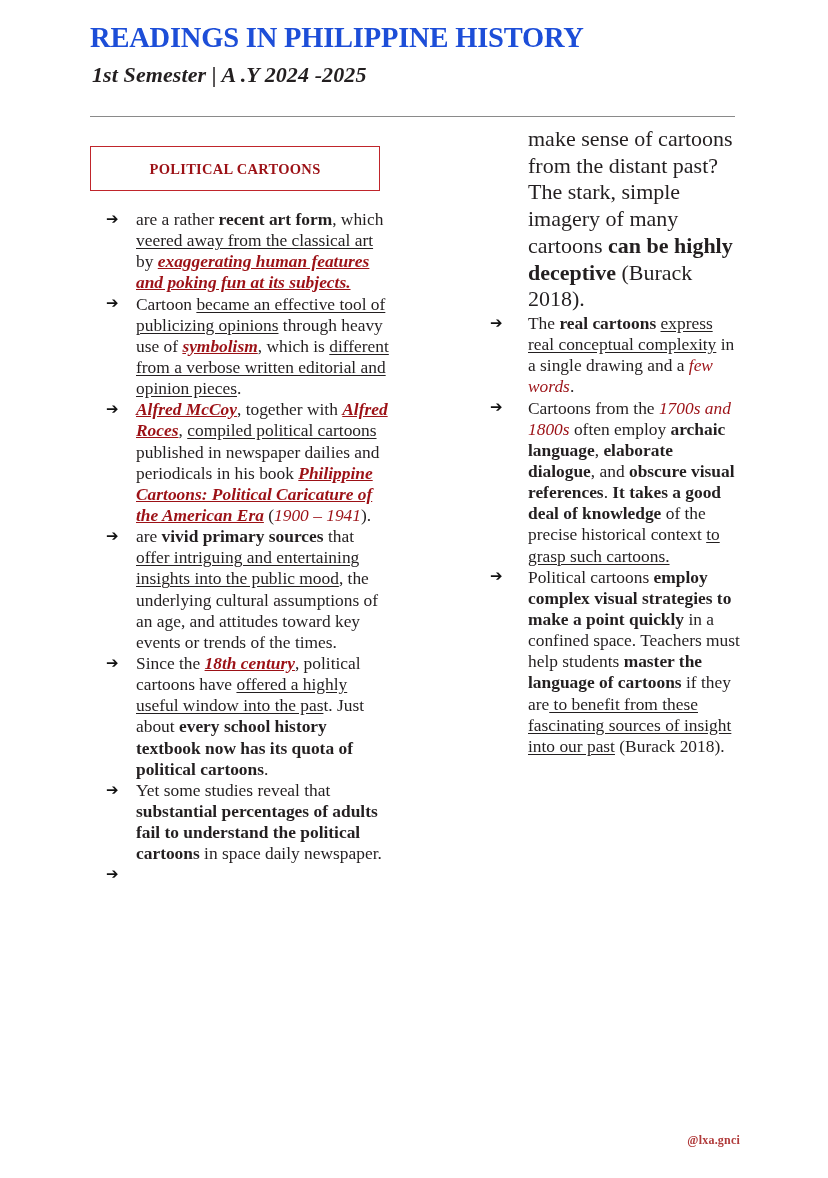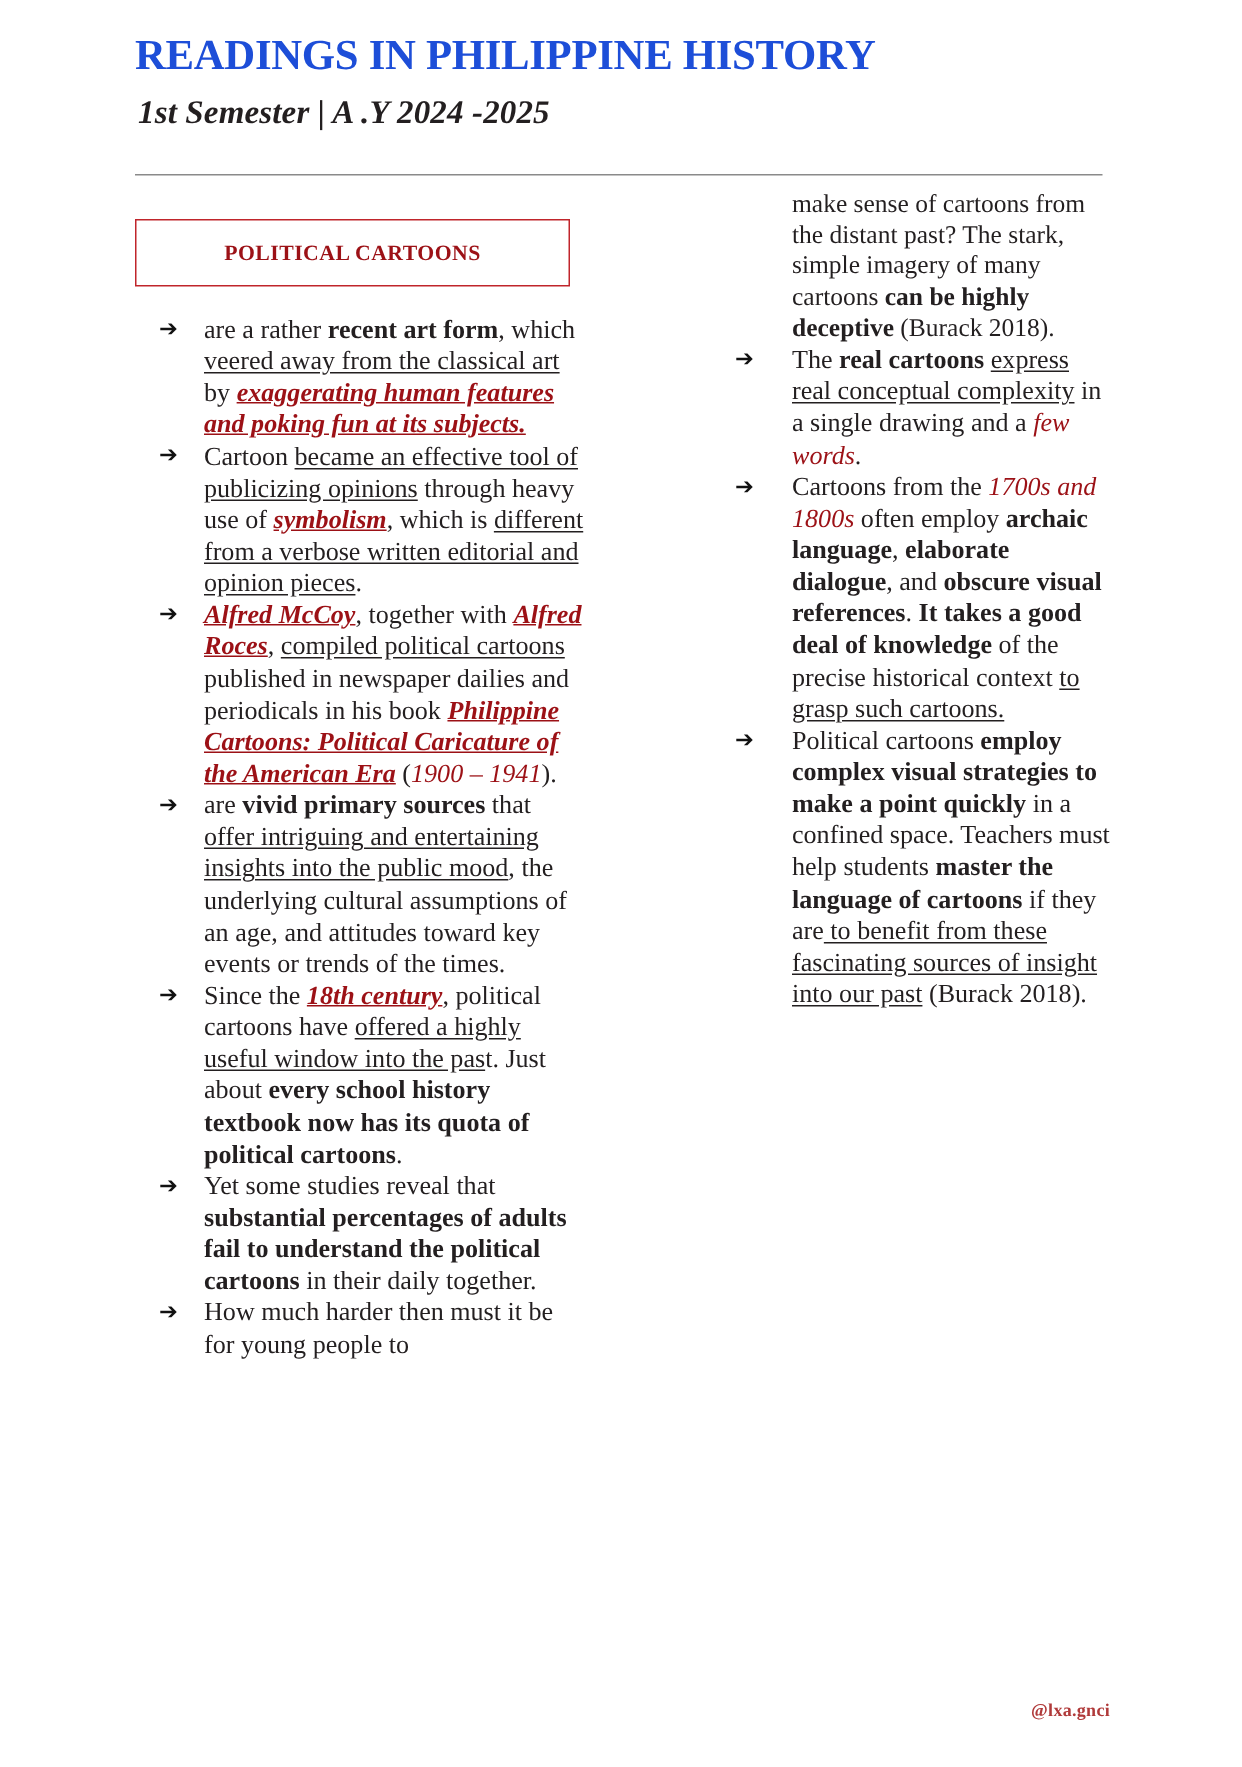--- a/index.html
+++ b/index.html
@@ -123,21 +123,21 @@
     font-size: 15px;
     font-weight: bold;
     color: #111111;
     line-height: 1.31;
   }
   .col-right .arrow { left: 12px; }
 
   
   p.cont {
     margin: 0;
-    font-size: 17px;
+    font-size: 22px;
     line-height: 1.215;
     color: #231f20;
     padding-left: 50px;
   }
 
   
   .b   { font-weight: bold; }
   .u   { text-decoration: underline; text-underline-offset: 1.5px; }
   .ri  { color: #9c1116; font-style: italic; }
   .rbi { color: #9c1116; font-style: italic; font-weight: bold; text-decoration: underline; }
@@ -170,22 +170,22 @@
     <div class="col col-left">
       <div class="section-box">
         <span class="section-box-label">POLITICAL CARTOONS</span>
       </div>
       <ul class="bullets" id="left-bullets">
           <li class="bullet"><span class="arrow">➔</span><span>are a rather </span><span class="b">recent art form</span><span>, which </span><span class="u">veered away from the classical art</span><span> by </span><span class="rbi">exaggerating human features and poking fun at its subjects.</span></li>
           <li class="bullet"><span class="arrow">➔</span><span>Cartoon </span><span class="u">became an effective tool of publicizing opinions</span><span> through heavy use of </span><span class="rbi">symbolism</span><span>, which is </span><span class="u">different from a verbose written editorial and opinion pieces</span><span>.</span></li>
           <li class="bullet"><span class="arrow">➔</span><span class="rbi">Alfred McCoy</span><span>, together with </span><span class="rbi">Alfred Roces</span><span>, </span><span class="u">compiled political cartoons</span><span> published in newspaper dailies and periodicals in his book </span><span class="rbi">Philippine Cartoons: Political Caricature of the American Era</span><span> (</span><span class="ri">1900 – 1941</span><span>).</span></li>
           <li class="bullet"><span class="arrow">➔</span><span>are </span><span class="b">vivid primary sources</span><span> that </span><span class="u">offer intriguing and entertaining insights into the public mood</span><span>, the underlying cultural assumptions of an age, and attitudes toward key events or trends of the times.</span></li>
           <li class="bullet"><span class="arrow">➔</span><span>Since the </span><span class="rbi">18th century</span><span>, political cartoons have </span><span class="u">offered a highly useful window into the pas</span><span>t. Just about </span><span class="b">every school history textbook now has its quota of political cartoons</span><span>.</span></li>
-          <li class="bullet"><span class="arrow">➔</span><span>Yet some studies reveal that </span><span class="b">substantial percentages of adults fail to understand the political cartoons</span><span> in their daily together.</span></li>
-          <li class="bullet"><span class="arrow">➔</span><span>How much harder then must it be for young people to</span></li>
+          <li class="bullet"><span class="arrow">➔</span><span>Yet some studies reveal that </span><span class="b">substantial percentages of adults fail to understand the political cartoons</span><span> in space daily newspaper.</span></li>
+          <li class="bullet"><span class="arrow">➔</span></li>
         </ul>
     </div>
 
     <div class="col col-right">
       <p class="cont" id="right-continuation"><span>make sense of cartoons from the distant past? The stark, simple imagery of many cartoons </span><span class="b">can be highly deceptive</span><span> (Burack 2018).</span></p>
       <ul class="bullets" id="right-bullets">
           <li class="bullet"><span class="arrow">➔</span><span>The </span><span class="b">real cartoons</span><span> </span><span class="u">express real conceptual complexity</span><span> in a single drawing and a </span><span class="ri">few words</span><span>.</span></li>
           <li class="bullet"><span class="arrow">➔</span><span>Cartoons from the </span><span class="ri">1700s and 1800s</span><span> often employ </span><span class="b">archaic language</span><span>, </span><span class="b">elaborate dialogue</span><span>, and </span><span class="b">obscure visual references</span><span>. </span><span class="b">It takes a good deal of knowledge</span><span> of the precise historical context </span><span class="u">to grasp such cartoons.</span></li>
           <li class="bullet"><span class="arrow">➔</span><span>Political cartoons </span><span class="b">employ complex visual strategies to make a point quickly</span><span> in a confined space. Teachers must help students </span><span class="b">master the language of cartoons</span><span> if they are</span><span class="u"> to benefit from these fascinating sources of insight into our past</span><span> (Burack 2018).</span></li>
         </ul>

